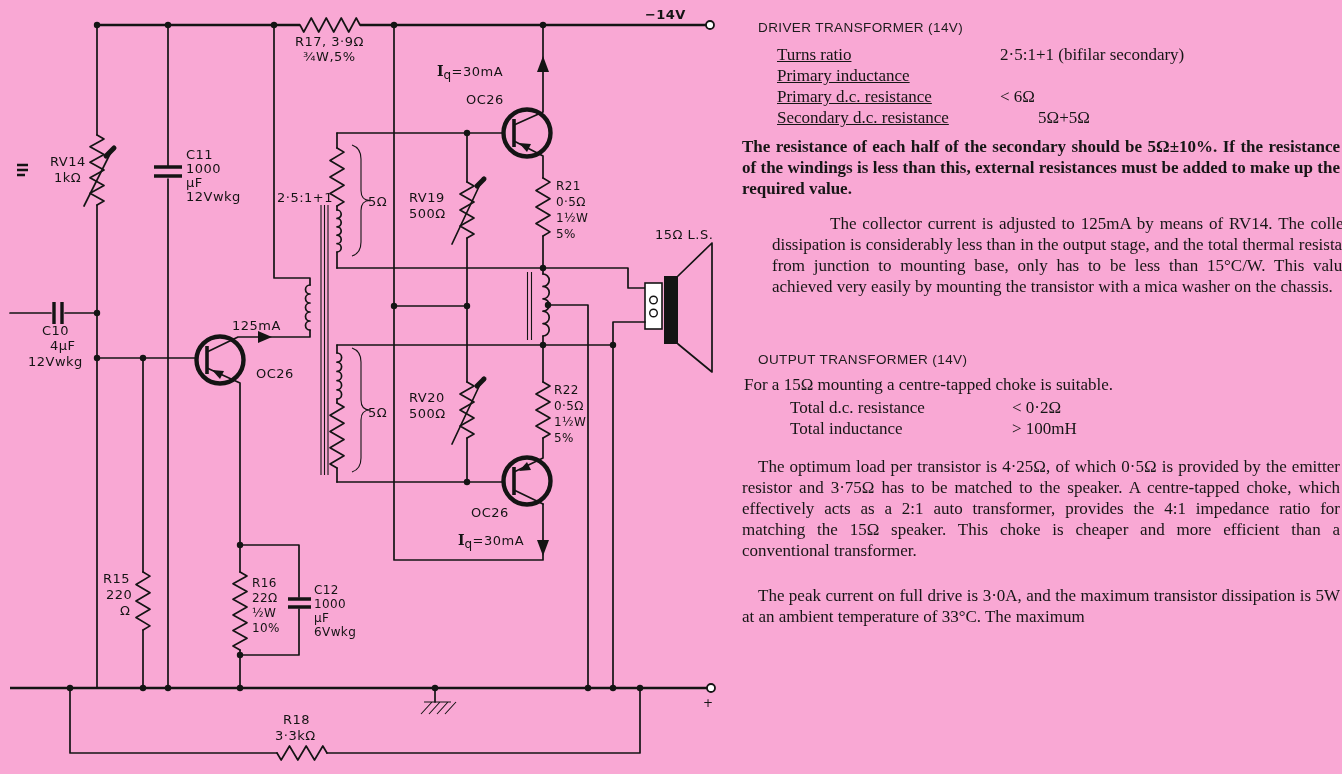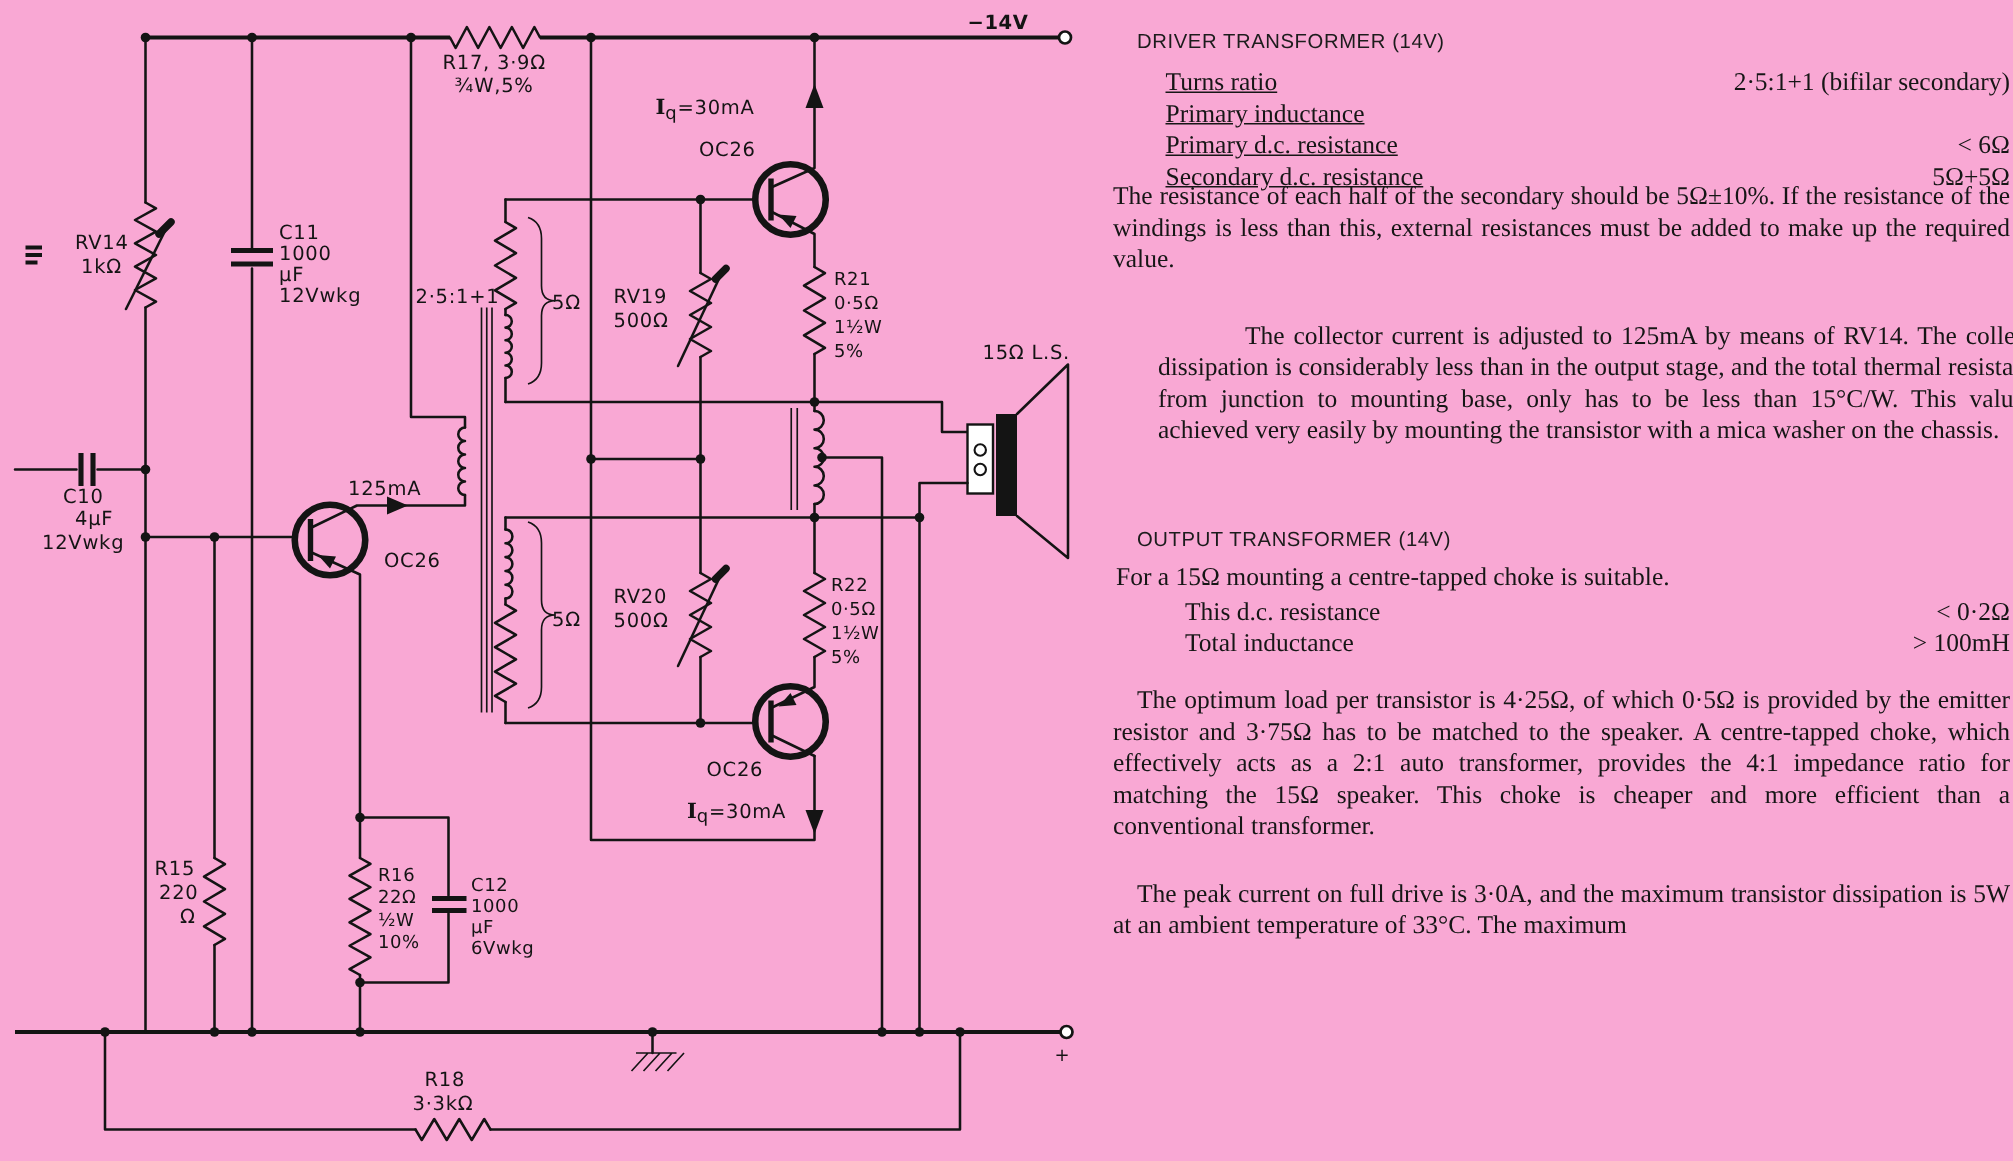--- a/index.html
+++ b/index.html
@@ -21,21 +21,21 @@
   .cls{font-family:"DejaVu Sans", sans-serif;font-size:12px;letter-spacing:.4px;fill:#141414;}
   .clb{font-family:"DejaVu Sans", sans-serif;font-weight:bold;font-size:13px;letter-spacing:.4px;fill:#141414;}
   .iqs{font-family:"DejaVu Serif", serif;font-weight:bold;font-size:14px;fill:#141414;}
   
   #doc{position:absolute;left:742px;top:0;width:598px;}
   .abs{position:absolute;left:0;width:598px;}
   .h-sec{font-family:"Liberation Sans", sans-serif;font-size:13.5px;letter-spacing:.4px;color:#1c1c1c;}
   .spec-row{display:flex;font-size:17px;line-height:21px;}
   .sp1-label{margin-left:35px;flex:0 0 223px;text-decoration:underline;}
   .sp2-label{margin-left:48px;flex:0 0 222px;}
-  .spec-value{flex:1;text-align:right;}
+  .spec-value{flex:1;}
   .spec-value.indent{padding-left:38px;}
   .para{font-size:17px;line-height:21px;text-align:justify;}
   .ind-lg{text-indent:58px;}
   .ind-sm{text-indent:16px;}
   .intro{font-size:17px;line-height:21px;margin-left:2px;}
 </style>
 </head>
 <body>
 
 <div id="page">
@@ -300,31 +300,31 @@
       <div class="spec-row">
         <span class="sp1-label">Primary d.c. resistance</span>
         <span class="spec-value">&lt; 6Ω</span>
       </div>
       <div class="spec-row">
         <span class="sp1-label">Secondary d.c. resistance</span>
         <span class="spec-value indent">5Ω+5Ω</span>
       </div>
     </div>
 
-    <div class="abs para" style="top:120px;">The resistance of each half of the secondary should be 5Ω±10%. If the resistance of the windings is less than this, external resistances must be added to make up the required value.</div>
+    <div class="abs para" style="top:136px;font-weight:bold;">The resistance of each half of the secondary should be 5Ω±10%. If the resistance of the windings is less than this, external resistances must be added to make up the required value.</div>
 
     <div class="abs para ind-lg" style="top:213px;margin-left:30px;">The collector current is adjusted to 125mA by means of RV14. The collector dissipation is considerably less than in the output stage, and the total thermal resistance, from junction to mounting base, only has to be less than 15°C/W. This value is achieved very easily by mounting the transistor with a mica washer on the chassis.</div>
 
     <div class="abs h-sec" style="top:352px;left:16px;">OUTPUT TRANSFORMER (14V)</div>
 
     <div class="abs intro" style="top:374px;">For a 15Ω mounting a centre-tapped choke is suitable.</div>
 
     <div class="abs" style="top:397px;">
       <div class="spec-row">
-        <span class="sp2-label">This d.c. resistance</span>
+        <span class="sp2-label">Total d.c. resistance</span>
         <span class="spec-value">&lt; 0·2Ω</span>
       </div>
       <div class="spec-row">
         <span class="sp2-label">Total inductance</span>
         <span class="spec-value">&gt; 100mH</span>
       </div>
     </div>
 
     <div class="abs para ind-sm" style="top:456px;">The optimum load per transistor is 4·25Ω, of which 0·5Ω is provided by the emitter resistor and 3·75Ω has to be matched to the speaker. A centre-tapped choke, which effectively acts as a 2:1 auto transformer, provides the 4:1 impedance ratio for matching the 15Ω speaker. This choke is cheaper and more efficient than a conventional transformer.</div>
 

